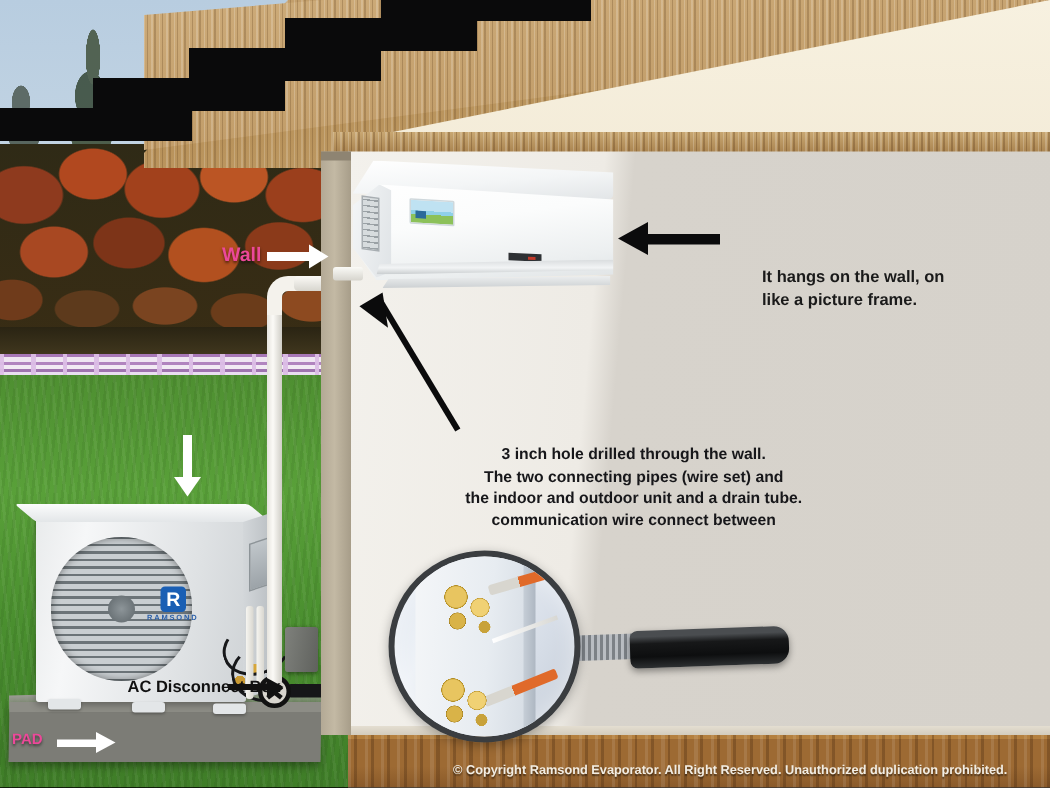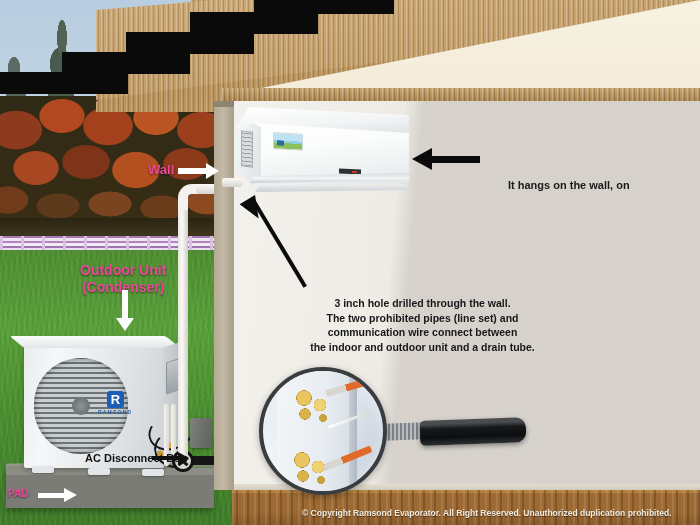--- a/index.html
+++ b/index.html
@@ -548,43 +548,40 @@
     <div class="copperA"></div>
     <div class="copperB"></div>
     <div class="brassA"></div>
     <div class="brassB"></div>
   </div>
   <div class="mag-pointer"></div>
 
   <div class="lbl lbl-white t-wall">Wall</div>
   <div class="arr-wall"></div>
 
-  <div class="lbl lbl-white t-outdoor">
-    <div>Outdoor Unit</div>
-    <div>(Condenser)</div>
-  </div>
   <div class="arr-outdoor"></div>
 
   <div class="lbl lbl-white t-pad">PAD</div>
   <div class="arr-pad"></div>
 
   <div class="lbl lbl-black t-disc">AC Disconnect Box</div>
   <div class="arr-disc"></div>
 
   <div class="arr-indoor"></div>
 
   <div class="lbl t-indoor-sub">
     <div>It hangs on the wall, on</div>
+    <div>like a picture frame.</div>
   </div>
 
   <div class="lbl t-hole">
     <div>3 inch hole drilled through the wall.</div>
-    <div>The two prohibited pipes (line set) and</div>
+    <div>The two connecting pipes (wire set) and</div>
+    <div>the indoor and outdoor unit and a drain tube.</div>
     <div>communication wire connect between</div>
-    <div>the indoor and outdoor unit and a drain tube.</div>
   </div>
   <div class="arr-hole">
     <div class="shaft"></div>
     <div class="head"></div>
   </div>
 
   <div class="copyright">© Copyright Ramsond Evaporator.  All Right Reserved. Unauthorized duplication prohibited.</div>
 </div>
 
 </body></html>

